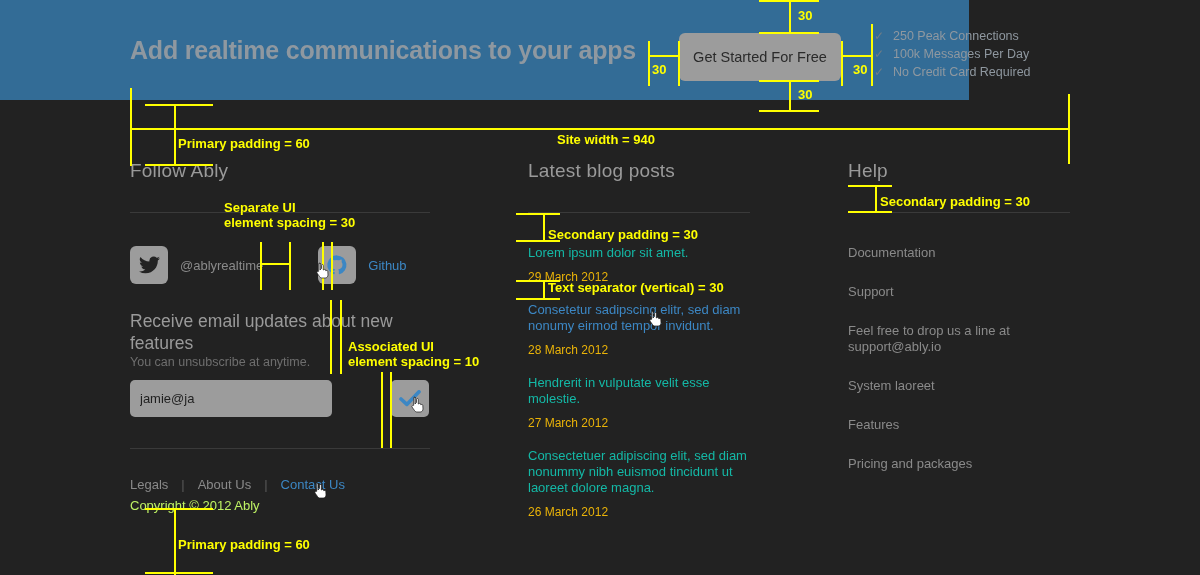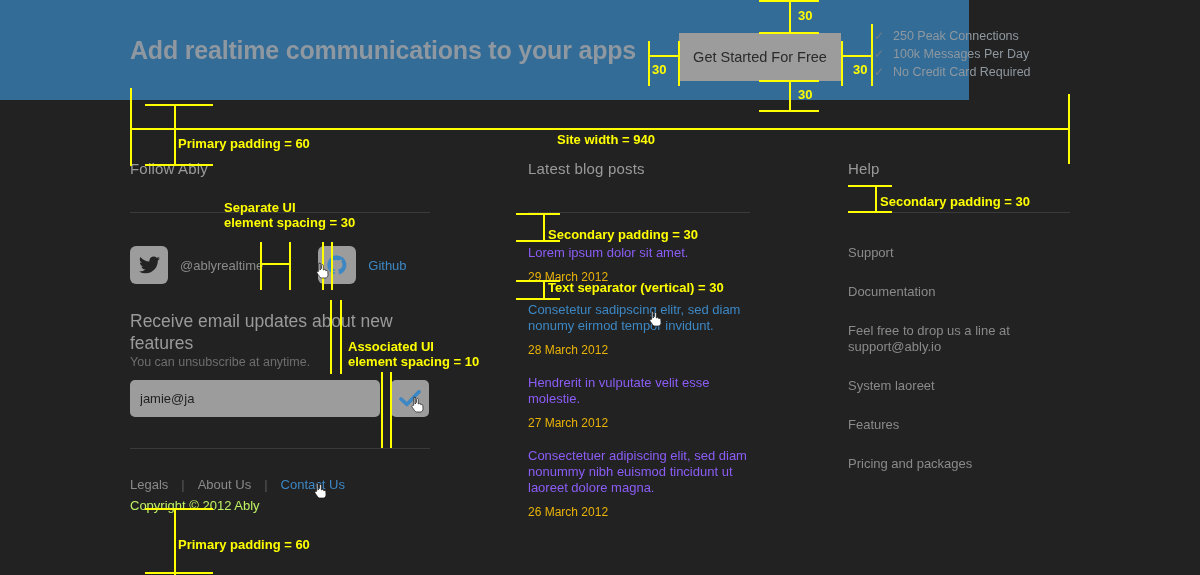--- a/index.html
+++ b/index.html
@@ -16,41 +16,41 @@
     position: absolute; left: 0; top: 0; width: 969px; height: 100px;
     background: #336c96;
   }
   .hero-title {
     position: absolute; left: 130px; top: 36px;
     font-size: 25px; font-weight: bold; color: #8f98a0;
     letter-spacing: -0.2px; white-space: nowrap;
   }
   .cta-button {
     position: absolute; left: 679px; top: 33px; width: 162px; height: 48px;
-    background: #9c9c9c; border-radius: 0;
+    background: #9c9c9c; border-radius: 6px;
     color: #2a2a2a; font-size: 14.5px;
     display: flex; align-items: center; justify-content: center;
     white-space: nowrap;
   }
   .feature-list { position: absolute; left: 874px; top: 27px; }
   .feature-row {
     display: flex; align-items: center; gap: 9px;
     height: 18px; margin-bottom: 0px;
     color: #8f98a0; font-size: 12.5px; white-space: nowrap;
   }
   .tick-icon { color: #6f7d88; font-size: 12px; width: 10px; display:inline-block; }
 
   
   .col { position: absolute; top: 160px; }
   .col-follow { left: 130px; width: 300px; }
   .col-blog   { left: 528px; width: 250px; }
   .col-help   { left: 848px; width: 225px; }
 
   .col-heading {
-    font-size: 15px; font-weight: normal; color: #9a9a9a;
+    font-size: 19px; font-weight: normal; color: #9a9a9a;
     letter-spacing: 0.2px; white-space: nowrap;
   }
 
   
   .follow-rule { position: absolute; left: 130px; top: 212px; width: 300px; height:1px; background:#3a3a3a; }
   .social-row { position: absolute; left: 130px; top: 246px; display: flex; align-items: center; }
   .social-tile {
     width: 38px; height: 38px; border-radius: 6px; background: #9c9c9c;
     display: flex; align-items: center; justify-content: center;
   }
@@ -60,21 +60,21 @@
 
   .signup-title {
     position: absolute; left: 130px; top: 310px; width: 270px;
     font-size: 17.5px; color: #9a9a9a; line-height: 22px;
   }
   .signup-sub {
     position: absolute; left: 130px; top: 355px;
     font-size: 12.5px; color: #6e6e6e;
   }
   .email-input {
-    position: absolute; left: 130px; top: 380px; width: 250px; height: 37px;
+    position: absolute; left: 130px; top: 380px; width: 202px; height: 37px;
     background: #9c9c9c; border: none; border-radius: 5px;
     font-family: "Liberation Sans", sans-serif; font-size: 13px;
     color: #1f1f1f; padding: 0 10px;
   }
   .submit-tile {
     position: absolute; left: 391px; top: 380px; width: 38px; height: 37px;
     background: #9c9c9c; border-radius: 5px;
     display: flex; align-items: center; justify-content: center;
   }
   .bottom-rule { position: absolute; left: 130px; top: 448px; width: 300px; height: 1px; background: #3a3a3a; }
@@ -82,21 +82,21 @@
   .footer-links { position: absolute; left: 130px; top: 477px; display: flex; align-items: center; font-size: 13px; }
   .footer-links .fl { color: #8a8a8a; white-space: nowrap; }
   .footer-links .fl.active { color: #3c87c4; }
   .footer-links .sep { color: #5a5a5a; margin: 0 13px; }
   .copyright { position: absolute; left: 130px; top: 498px; font-size: 13px; color: #bef264; }
 
   
   .blog-rule { position: absolute; left: 528px; top: 212px; width: 222px; height: 1px; background: #3a3a3a; }
   .blog-list { position: absolute; left: 528px; top: 245px; width: 225px; }
   .blog-item { margin-bottom: 18px; }
-  .blog-title { font-size: 13px; line-height: 16px; color: #8b5cf6; }
+  .blog-title { font-size: 13px; line-height: 16px; color: #14b8a6; }
   .blog-title.link { color: #3c87c4; }
   .blog-date { font-size: 12px; color: #eab308; margin-top: 9px; }
 
   
   .help-rule { position: absolute; left: 848px; top: 212px; width: 222px; height: 1px; background: #3a3a3a; }
   .help-list { position: absolute; left: 848px; top: 245px; width: 225px; }
   .help-item { font-size: 13px; color: #8a8a8a; margin-bottom: 23px; line-height: 16px; }
 
   
   .ann { position: absolute; background: #ffff00; }
@@ -203,22 +203,22 @@
       <div class="blog-title">Consectetuer adipiscing elit, sed diam nonummy nibh euismod tincidunt ut laoreet dolore magna.</div>
       <div class="blog-date">26 March 2012</div>
     </div>
   </div>
 
   <div class="col col-help">
     <div class="col-heading">Help</div>
   </div>
   <div class="help-rule"></div>
   <div class="help-list">
+    <div class="help-item">Documentation</div>
     <div class="help-item">Support</div>
-    <div class="help-item">Documentation</div>
     <div class="help-item">Feel free to drop us a line at support@ably.io</div>
     <div class="help-item">System laoreet</div>
     <div class="help-item">Features</div>
     <div class="help-item">Pricing and packages</div>
   </div>
 
   <div class="ann ann-v" style="left:789px; top:0px;   height:33px;"></div>
   <div class="ann ann-h" style="left:759px; top:0px;   width:60px; height:2px;"></div>
   <div class="ann ann-h" style="left:759px; top:32px;  width:60px; height:2px;"></div>
   <div class="ann-label" style="left:798px; top:8px;">30</div>

